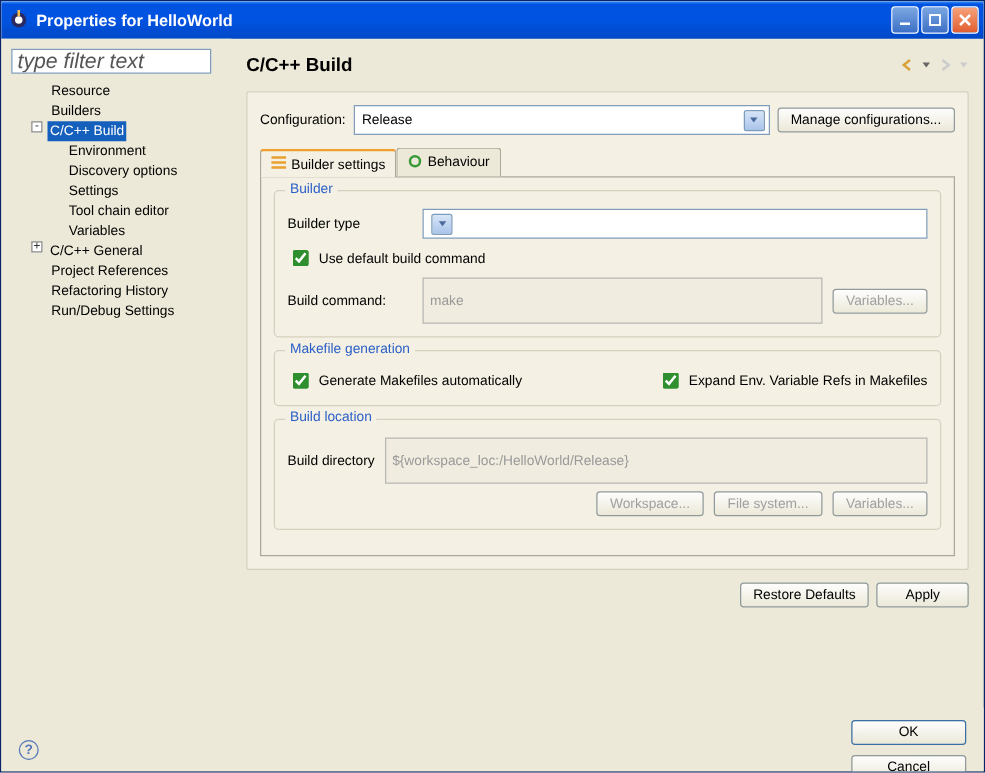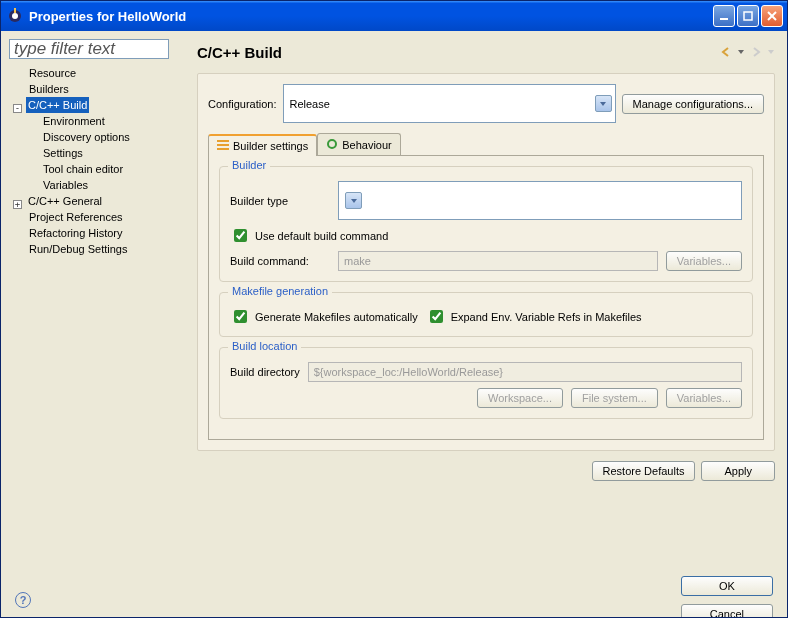--- a/index.html
+++ b/index.html
@@ -54,41 +54,41 @@
     color:#555;
     padding: 2px 4px;
     font-size:17px;
     outline:none;
   }
   .tree {
     margin-top:6px;
     color:#000;
     line-height:16px;
   }
-  .tree-item { display:flex; align-items:flex-end; padding:0 0 0 4px; }
+  .tree-item { display:flex; align-items:flex-start; padding:0 0 0 4px;margin-left:12px; }
   .tree-children { margin-left: 14px; }
   .expander { width:9px;height:9px;border:1px solid #888;display:flex;align-items:center;justify-content:center;margin-right:4px;font-size:9px;line-height:7px;font-family:monospace;color:#333;background:#fff;}
   .tree-label { padding:0 2px; }
   .tree-label.sel { background:#1560bd; color:#fff; }
   .dotline { width:14px; }
   
   .rightpanel { flex:1; padding: 0 12px 0 12px; display:flex; flex-direction:column; }
   .header-row { display:flex; align-items:center; height:42px; }
   .page-title { font-size:15px; font-weight:bold; flex:1; }
   .navarrows { display:flex; align-items:center; gap:4px; }
   .navarrows svg { display:block; }
   .content-box {
     background:#f4f0e3;
     border:1px solid #d6d0bf;
     padding:10px;
     border-radius:2px;
   }
   .cfg-row { display:flex; align-items:center; gap:6px; margin-bottom:10px; }
   .combo {
-    flex:1; height:39px; border:1px solid #7f9db9;
+    flex:1; height:24px; border:1px solid #7f9db9;
     background:#fff; display:flex; align-items:center; padding:0 3px 0 6px;
   }
   .combo .arrow {
     width:17px;height:17px;background:linear-gradient(to bottom,#d7e5f7,#a9c4ea);
     border:1px solid #7f9db9;border-radius:2px;display:flex;align-items:center;justify-content:center;
   }
   .btn {
     background: linear-gradient(to bottom,#fdfdfd,#ece9d8);
     border:1px solid #919b9c;
     border-radius:3px;
@@ -129,21 +129,21 @@
     color:#2b5fc7;
     position:absolute;
     top:-8px; left:8px;
     background:#f4f0e3;
     padding:0 4px;
     font-size:11px;
   }
   .row { display:flex; align-items:center; gap:8px; margin-top:6px; }
   .label { min-width:100px; }
   .textfield {
-    flex:1; height:20px; border:1px solid #b6b6b6;
+    flex:1; height:37px; border:1px solid #b6b6b6;
     background:#f0ede0; color:#999; padding:0 5px; font-size:11px;
   }
   .chk { display:flex; align-items:center; gap:5px; }
   .chk input { accent-color:#2f8f2f; width:13px;height:13px; }
   .bottom-btns { display:flex; justify-content:flex-end; gap:6px; margin-top:10px; }
   
   .footer {
     display:flex; align-items:center; justify-content:space-between;
     padding: 10px 14px;
     background:#ece9d8;
@@ -327,21 +327,21 @@
           </div>
           <div class="row">
             <span class="label">Build command:</span>
             <input class="textfield" disabled="" value="make" style="">
             <button class="btn disabled" disabled="">Variables...</button>
           </div>
         </div>
 
         <div class="group">
           <span class="group-title">Makefile generation</span>
-          <div class="row" style="">
+          <div class="row" style="justify-content:space-between">
             <label class="chk">
               <input type="checkbox" checked="" style="">
               <span>Generate Makefiles automatically</span>
             </label>
             <label class="chk">
               <input type="checkbox" checked="" style="">
               <span>Expand Env. Variable Refs in Makefiles</span>
             </label>
           </div>
         </div>

